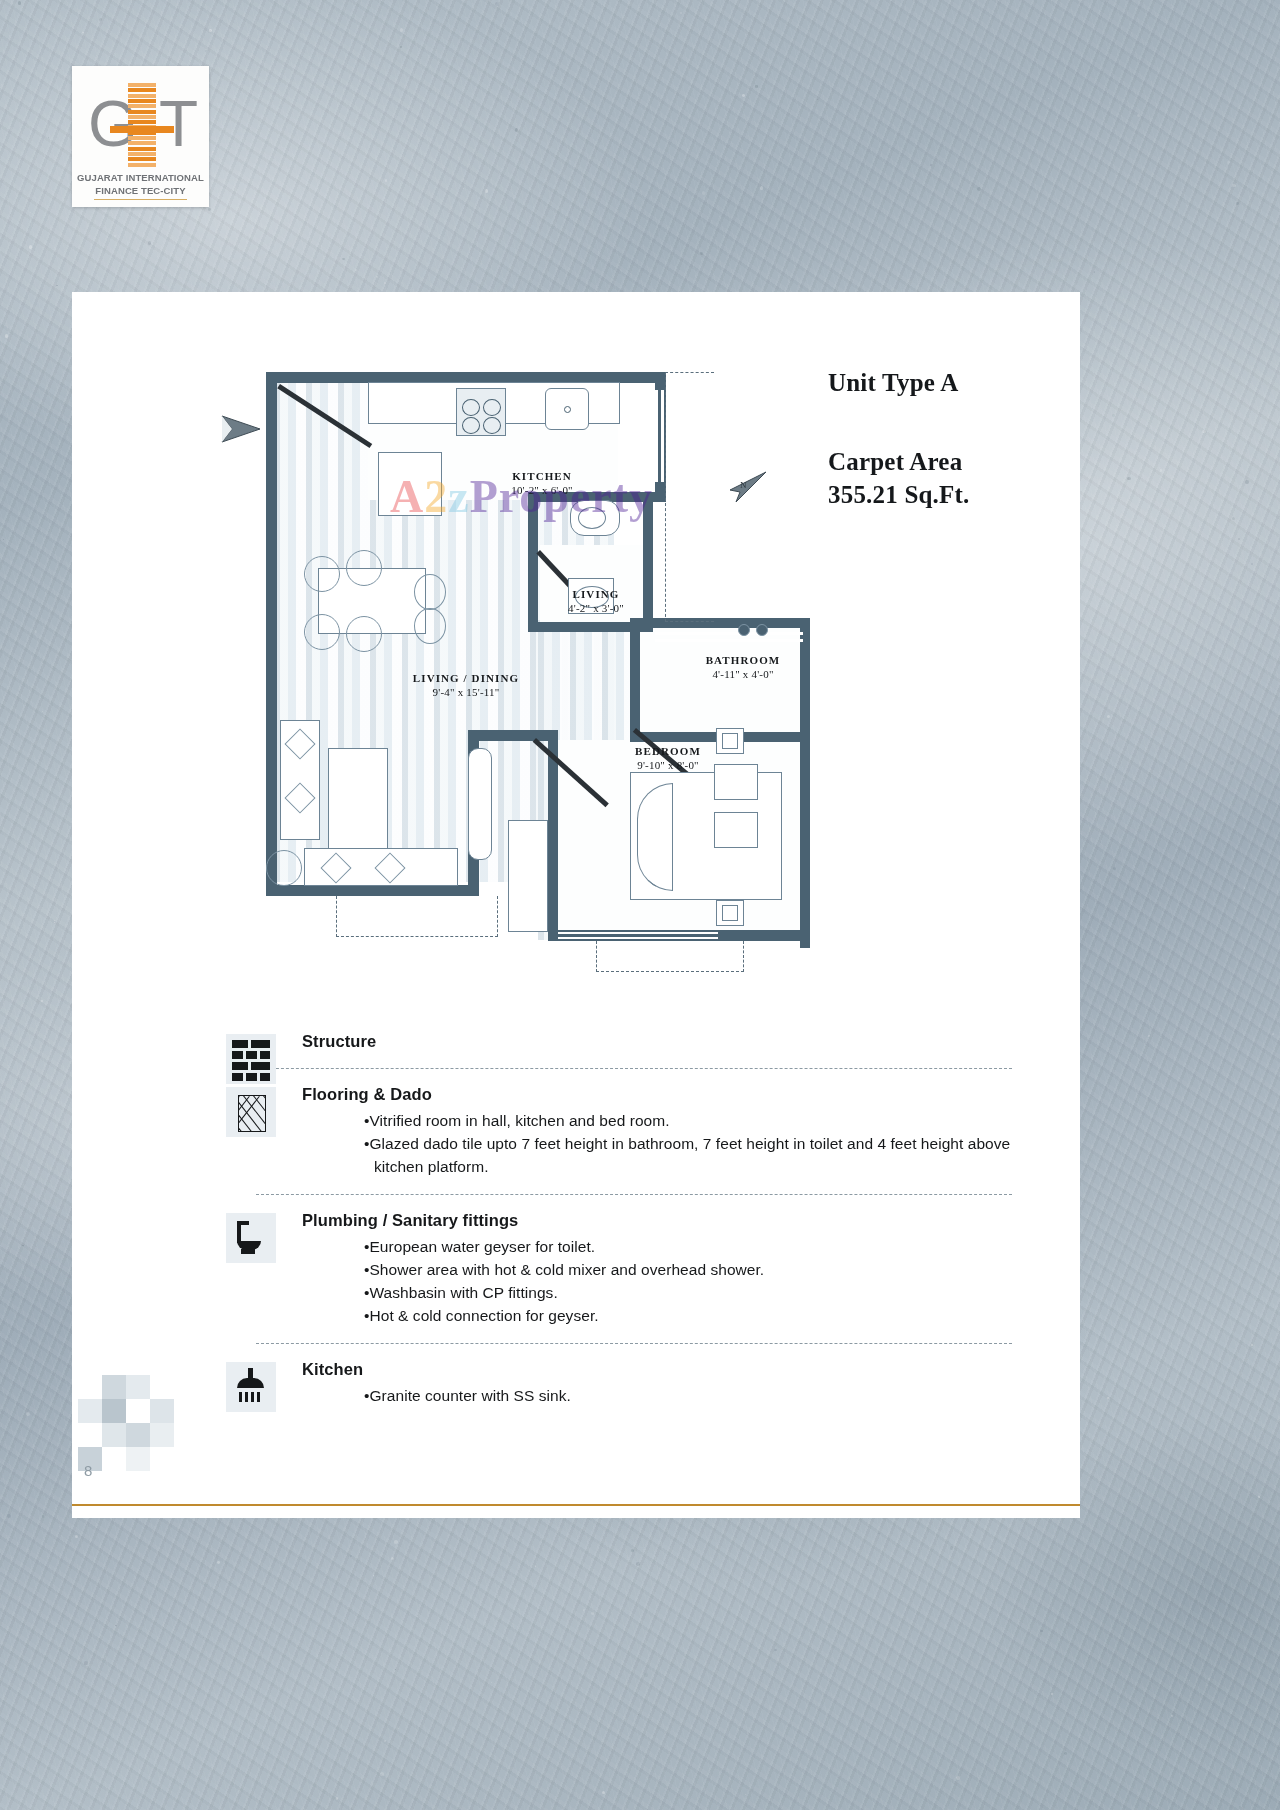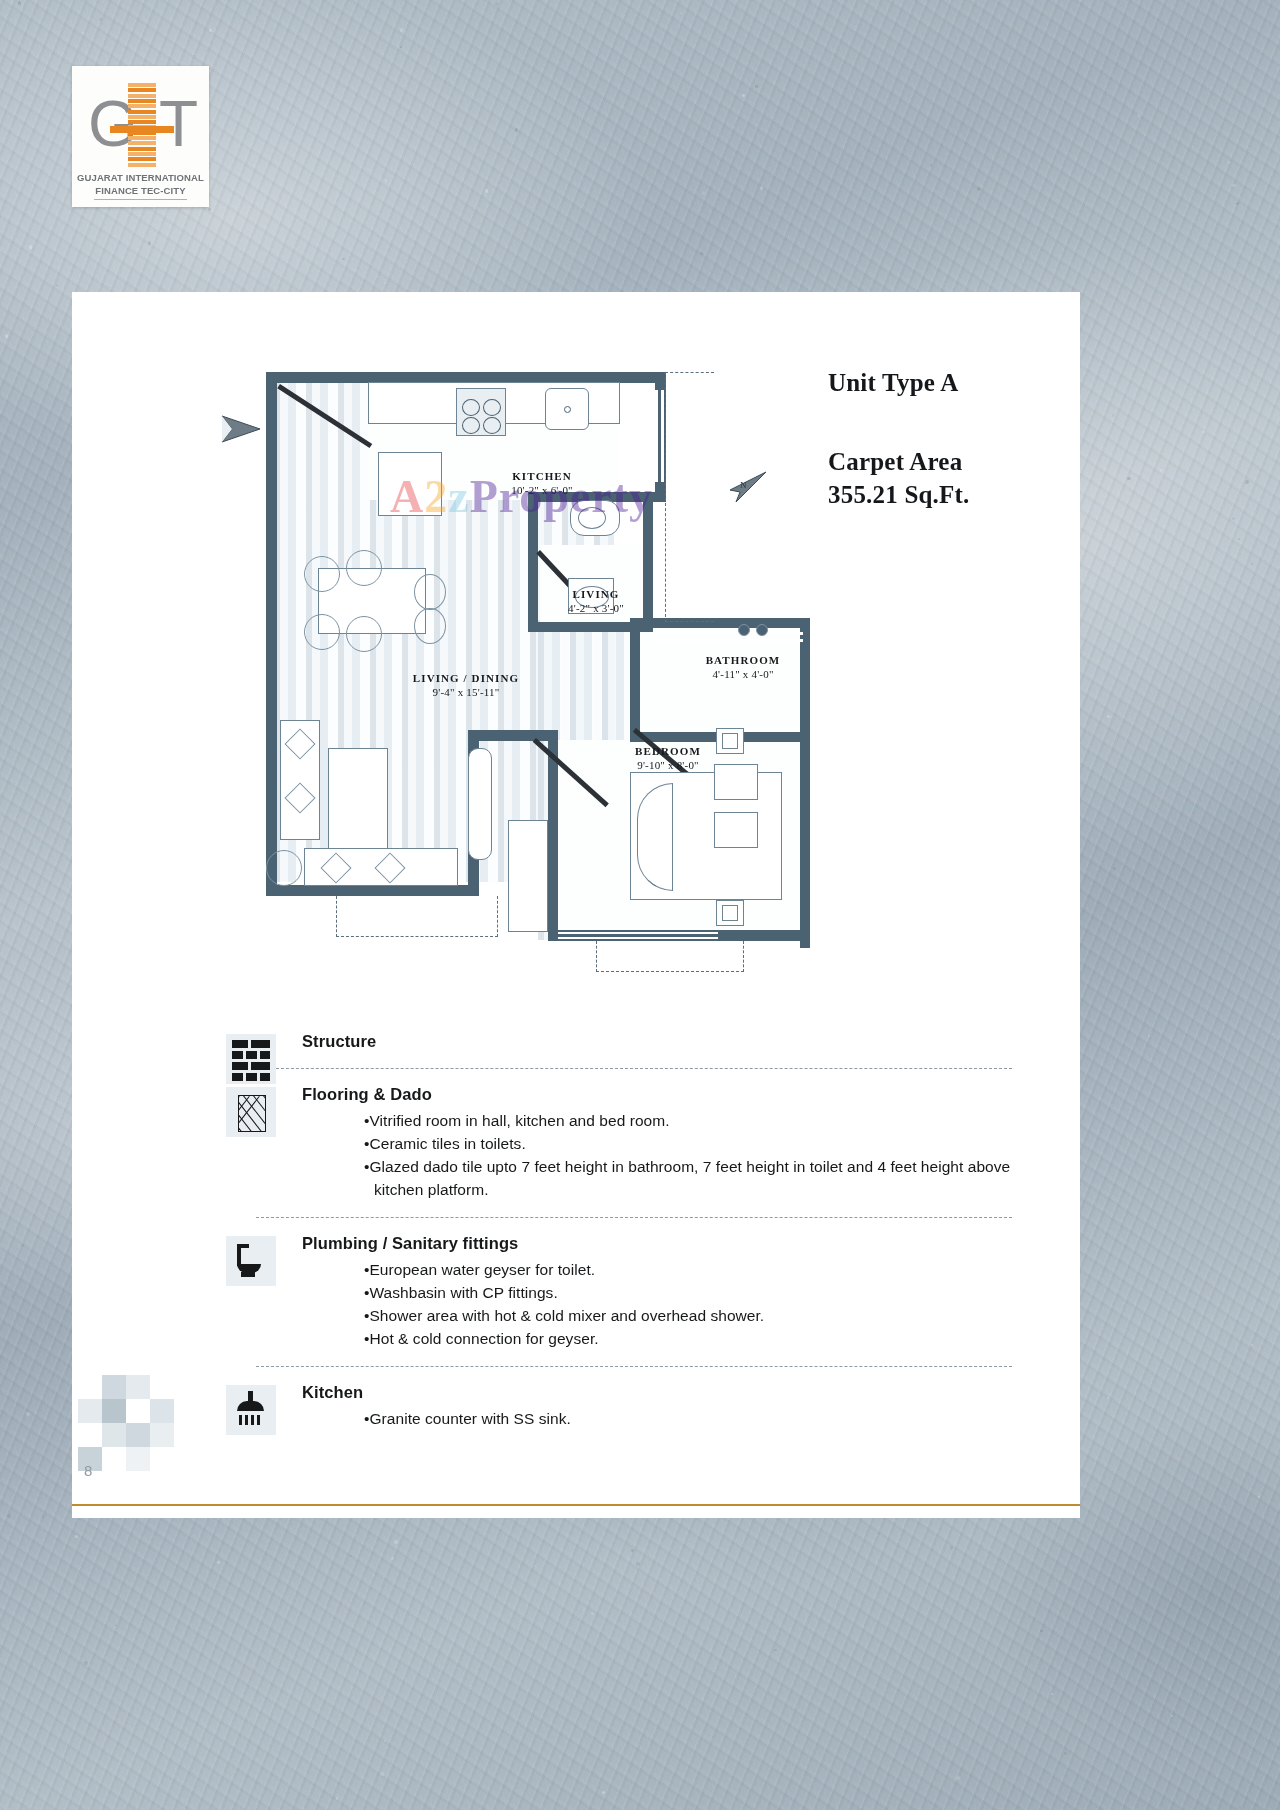--- a/index.html
+++ b/index.html
@@ -614,38 +614,37 @@
 
         <i style="left:0px;top:0;transform:rotate(38deg)"></i>
         <i style="left:10px;top:0;transform:rotate(38deg)"></i>
         <i style="left:20px;top:0;transform:rotate(38deg)"></i>
 
       </div>
     </div>
     <div class="spec-title">Flooring &amp; Dado</div>
     <ul class="spec-list">
       <li>Vitrified room in  hall, kitchen and bed room.</li>
-      <li>Ceramic tiles in toilets.</li>
       <li>Glazed dado tile upto 7 feet height in bathroom,  7 feet height in toilet and 4 feet height above kitchen platform.</li>
     </ul>
   </div>
   <div class="spec-sep"></div>
 
   <div class="spec-row">
     <div class="spec-ico">
       <div class="wc-b" style="left:11px;top:8px;width:4px;height:22px;"></div>
       <div class="wc-b" style="left:11px;top:8px;width:12px;height:4px;"></div>
       <div class="wc-b" style="left:11px;top:28px;width:24px;height:9px;border-radius:0 0 12px 12px;"></div>
       <div class="wc-b" style="left:15px;top:36px;width:14px;height:5px;"></div>
     </div>
     <div class="spec-title">Plumbing / Sanitary fittings</div>
     <ul class="spec-list">
       <li>European water geyser for toilet.</li>
+      <li>Shower area with hot &amp; cold mixer and overhead shower.</li>
       <li>Washbasin with CP fittings.</li>
-      <li>Shower area with hot &amp; cold mixer and overhead shower.</li>
       <li>Hot &amp; cold connection for geyser.</li>
     </ul>
   </div>
   <div class="spec-sep"></div>
 
   <div class="spec-row">
     <div class="spec-ico">
       <div class="kc" style="left:22px;top:6px;width:5px;height:10px;"></div>
       <div class="kc" style="left:11px;top:16px;width:27px;height:10px;border-radius:13px 13px 0 0;"></div>
       <div class="kc" style="left:13px;top:30px;width:3px;height:10px;"></div>

